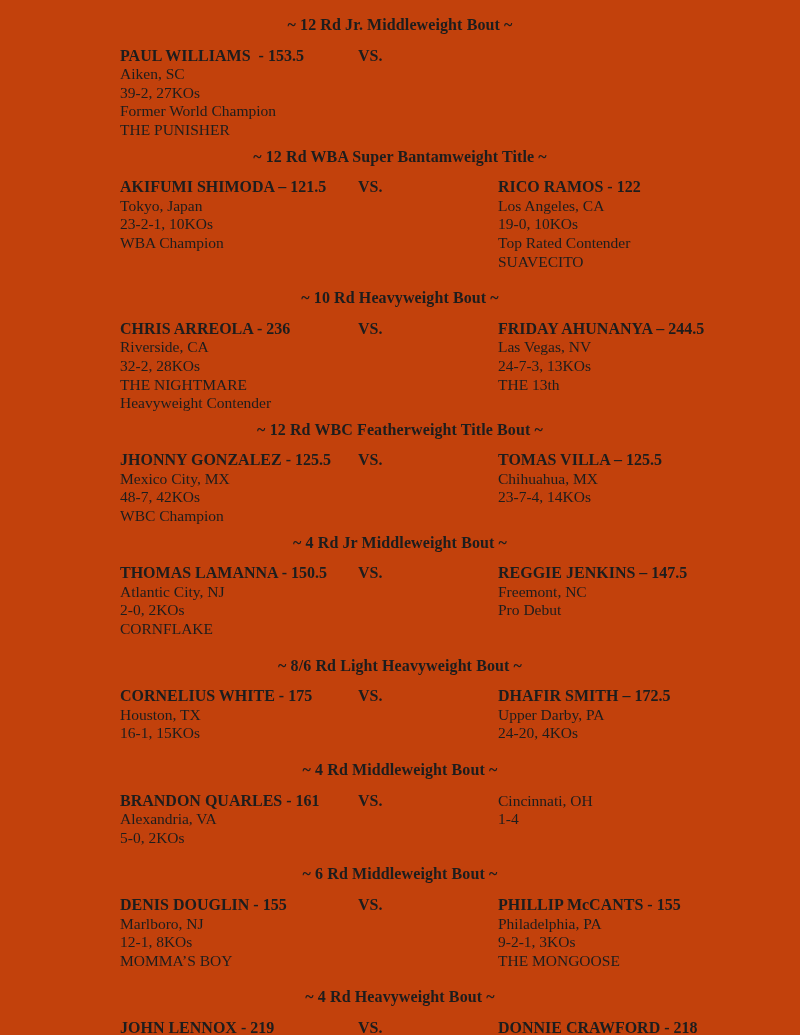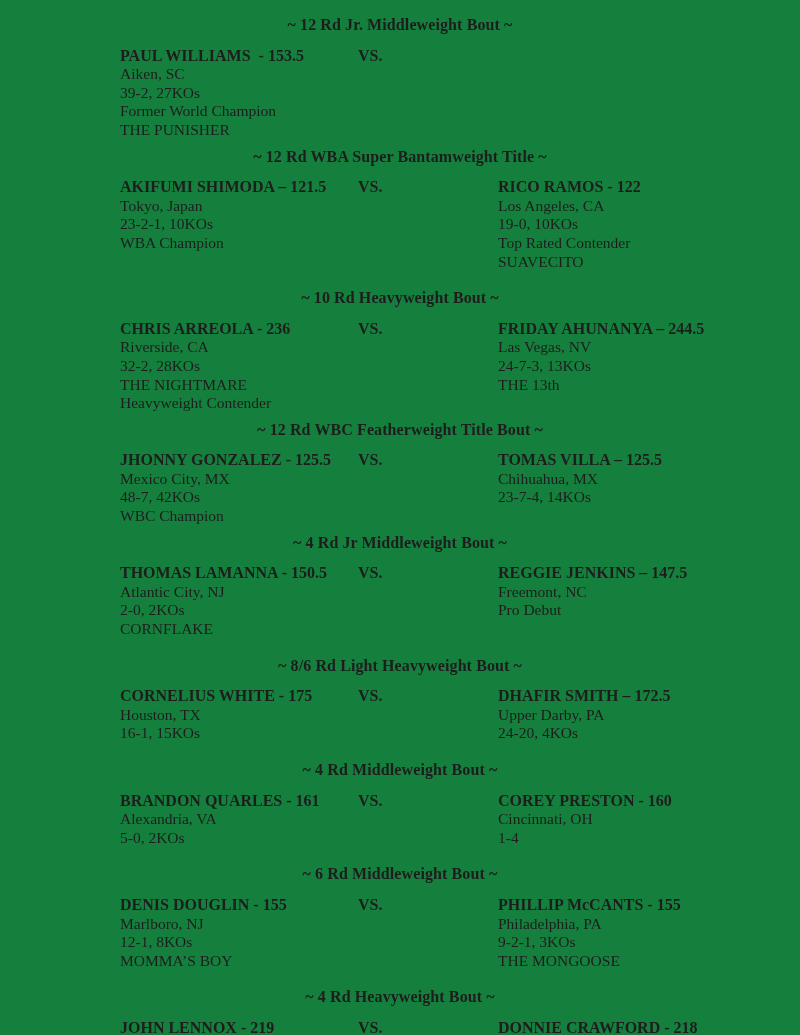--- a/index.html
+++ b/index.html
@@ -3,21 +3,21 @@
 <meta charset="utf-8">
 <style>
   html, body { margin: 0; padding: 0; background: #ffffff; }
   .page {
     position: relative;
     width: 800px;
     height: 1035px;
     box-sizing: border-box;
     padding-top: 14px;
     overflow: hidden;
-    background: #15803d;
+    background: #c2410c;
     font-family: "Liberation Serif", "DejaVu Serif", serif;
     color: #1d1d1d;
   }
   .heading {
     font-size: 16px;
     font-weight: bold;
     line-height: 18.6px;
     text-align: center;
     margin-top: 8px;
     letter-spacing: 0.1px;
@@ -151,21 +151,20 @@
 
   <div class="heading tight">~ 4 Rd Middleweight Bout ~</div>
   <div class="bout">
     <div class="fighter">
       <div class="fighter-name">BRANDON QUARLES - 161</div>
       <div class="fighter-details">Alexandria, VA
 5-0, 2KOs</div>
     </div>
     <div class="vs">VS.</div>
     <div class="fighter">
-      <div class="fighter-name">COREY PRESTON - 160</div>
       <div class="fighter-details">Cincinnati, OH
 1-4</div>
     </div>
   </div>
 
   <div class="heading tight">~ 6 Rd Middleweight Bout ~</div>
   <div class="bout">
     <div class="fighter">
       <div class="fighter-name">DENIS DOUGLIN - 155</div>
       <div class="fighter-details">Marlboro, NJ

